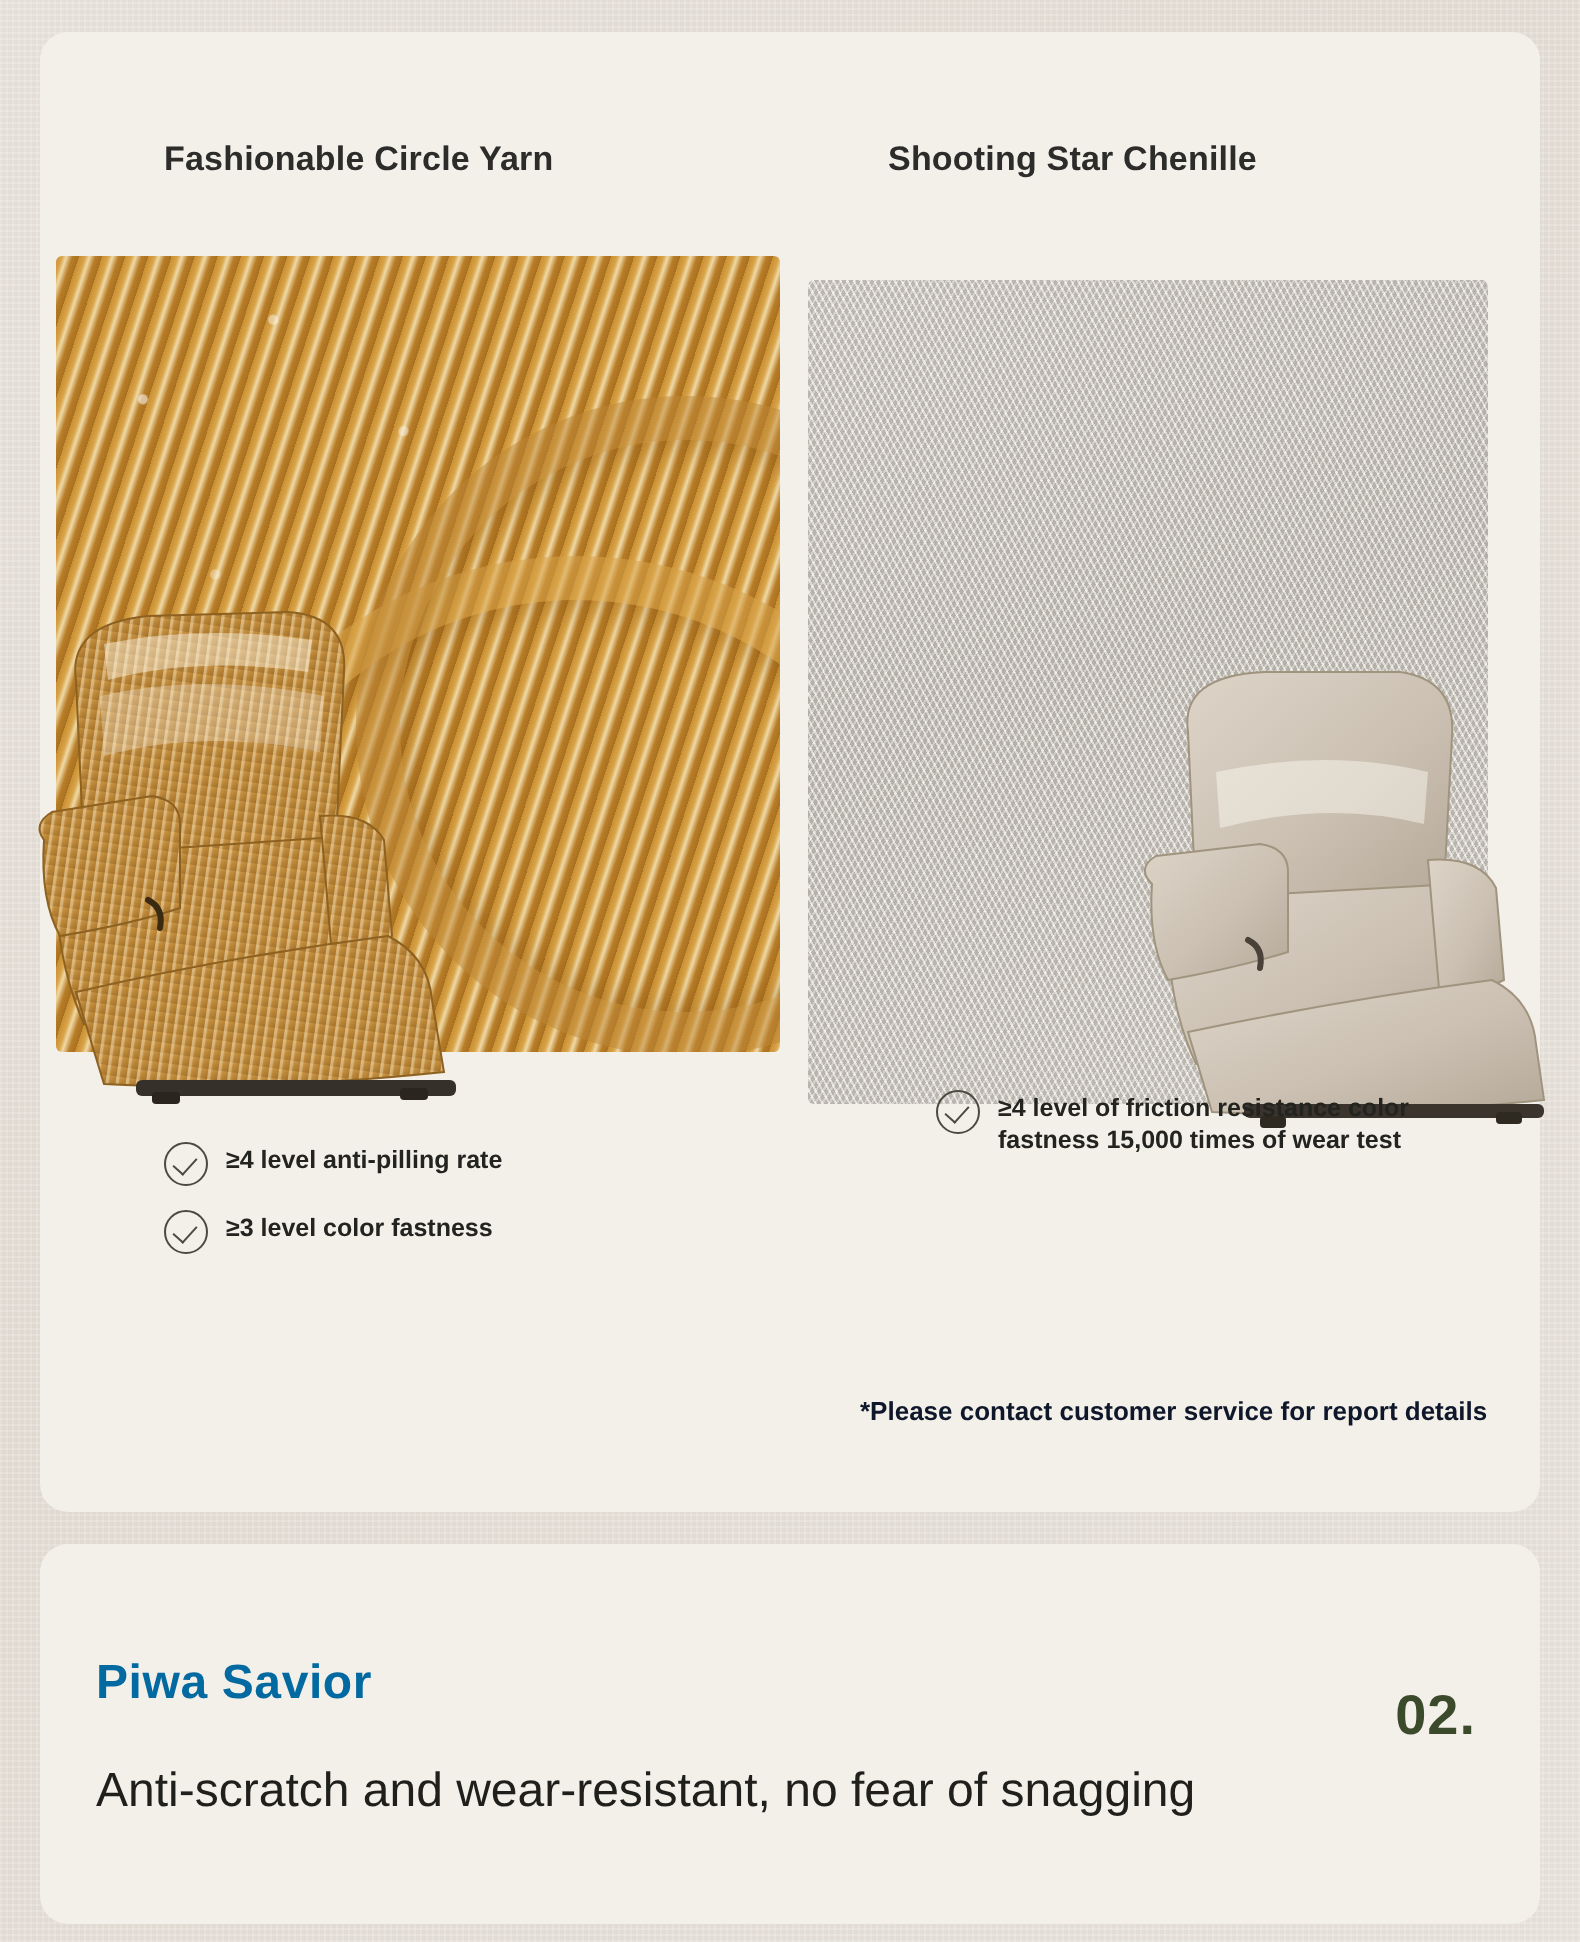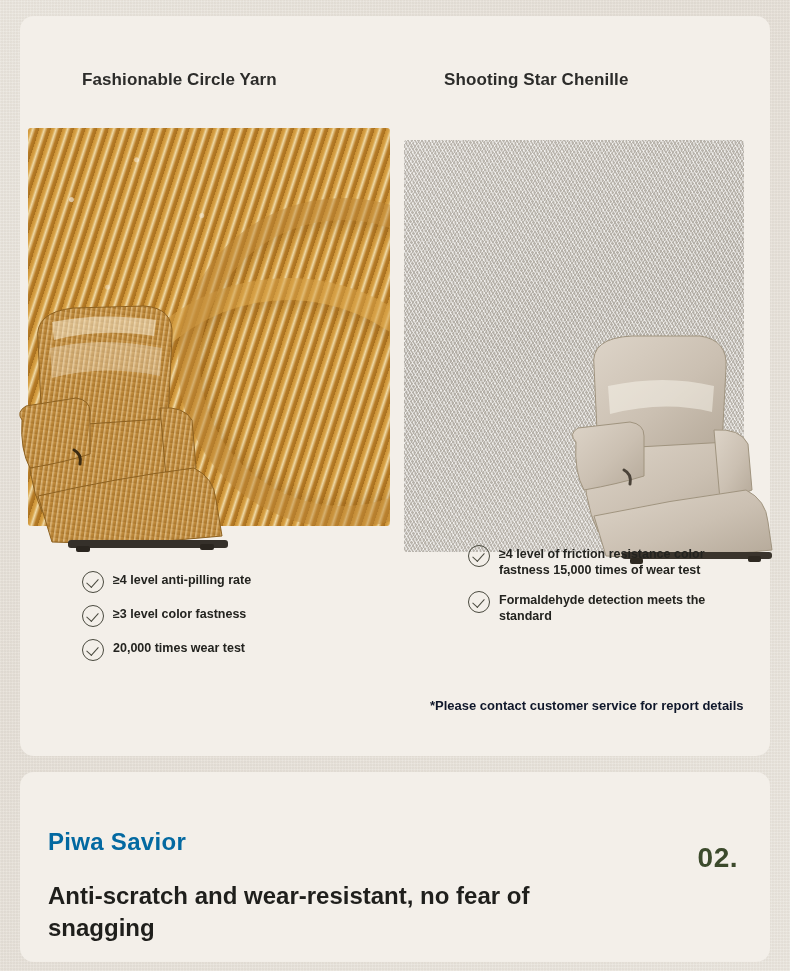--- a/index.html
+++ b/index.html
@@ -144,21 +144,21 @@
     letter-spacing: 0.3px;
   }
   #tagline {
     position: absolute;
     left: 48px;
     top: 880px;
     width: 560px;
     font-size: 24px;
     line-height: 32px;
     color: #1f1f1c;
-    font-weight: 700;
+    font-weight: 400;
   }
   #section-number {
     position: absolute;
     right: 52px;
     top: 830px;
     font-size: 28px;
     font-weight: bold;
     color: #3c4a2c;
     letter-spacing: 0.5px;
     margin-top: 12px;
@@ -237,35 +237,27 @@
 
 <div class="bullets" id="bullets-left">
   <div class="bullet">
     <span class="check"></span>
     <span class="bullet-text">≥4 level anti-pilling rate</span>
   </div>
   <div class="bullet">
     <span class="check"></span>
     <span class="bullet-text">≥3 level color fastness</span>
   </div>
-  <div class="bullet">
-    <span class="check"></span>
-    <span class="bullet-text">20,000 times wear test</span>
-  </div>
 </div>
 
 <div class="bullets" id="bullets-right">
   <div class="bullet">
     <span class="check"></span>
     <span class="bullet-text">≥4 level of friction resistance color fastness 15,000 times of wear test</span>
   </div>
-  <div class="bullet">
-    <span class="check"></span>
-    <span class="bullet-text">Formaldehyde detection meets the standard</span>
-  </div>
 </div>
 
 <div class="note">*Please contact customer service for report details</div>
 
 <div class="card" id="panel-bottom"></div>
 <div id="brand">Piwa Savior</div>
 <div id="tagline">Anti-scratch and wear-resistant, no fear of snagging</div>
 <div id="section-number">02.</div>
 
 </body></html>

